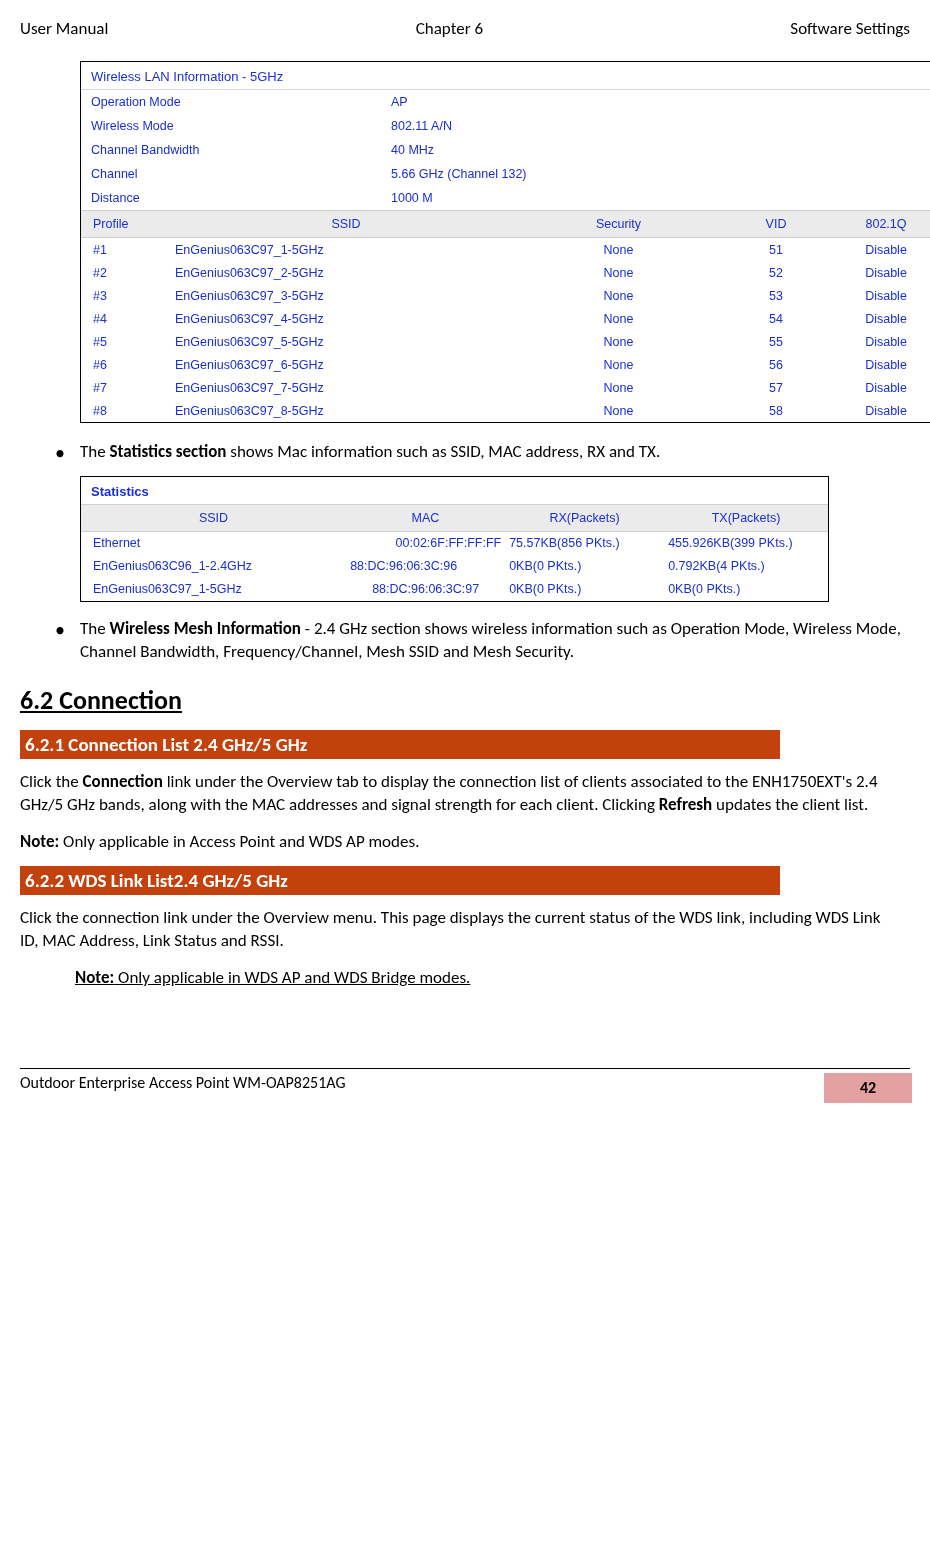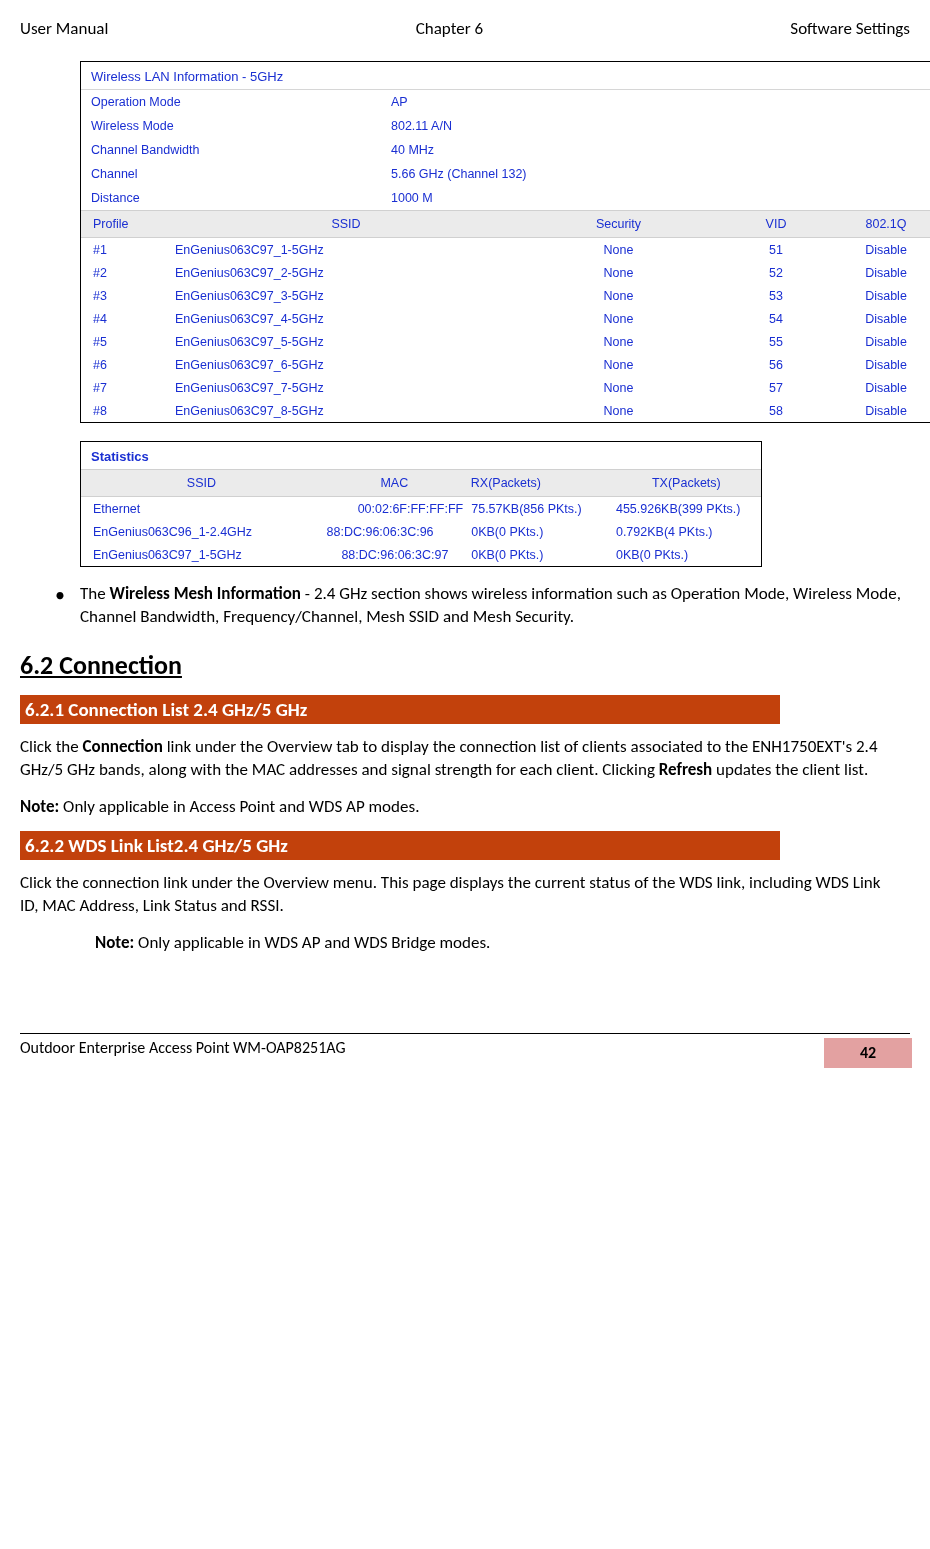--- a/index.html
+++ b/index.html
@@ -14,37 +14,37 @@
     .info-value { color: #1a2fd2; }
     .wlan-subhead, .stats-subhead { display: flex; background: #ebebeb; border-top: 1px solid #d0d0d0; border-bottom: 1px solid #d0d0d0; color: #1a2fd2; font-size: 12.5px; }
     .wlan-subhead > div, .stats-subhead > div { padding: 6px 4px; }
     .wlan-col-profile { width: 90px; padding-left: 12px !important; }
     .wlan-col-ssid { width: 350px; text-align: center; }
     .wlan-col-sec { width: 195px; text-align: center; }
     .wlan-col-vid { width: 120px; text-align: center; }
     .wlan-col-1q { width: 100px; text-align: center; }
     .wlan-row { display: flex; color: #1a2fd2; font-size: 12.5px; }
     .wlan-row > div { padding: 4.5px 4px; }
-    .stats-box { border: 1px solid #000; margin: 4px 0 16px 60px; width: 682px; font-family: Arial, sans-serif; }
+    .stats-box { border: 1px solid #000; margin: 4px 0 16px 60px; width: 749px; font-family: Arial, sans-serif; }
     .stats-title { color: #1a2fd2; font-size: 13px; padding: 7px 10px 5px 10px; font-weight: bold; }
     .st-col-ssid { width: 275px; text-align: center; }
     .st-col-mac { width: 165px; text-align: center; }
-    .st-col-rx { width: 165px; text-align: left; }
+    .st-col-rx { width: 165px; text-align: center; }
     .st-col-tx { width: 170px; text-align: center; }
     .stats-row { display: flex; color: #1a2fd2; font-size: 12.5px; }
     .stats-row > div { padding: 4.5px 4px; }
     .st-left { text-align: left !important; padding-left: 12px !important; }
     ul.body-list { list-style: none; margin: 0 0 0 30px; }
     ul.body-list li { position: relative; padding: 0 5px 8px 30px; font-size: 17px; line-height: 1.35; }
     ul.body-list li::before { content: "•"; position: absolute; left: 5px; top: -1px; font-size: 20px; }
     .h2 { font-size: 26px; font-weight: bold; text-decoration: underline; margin: 12px 0 14px 0; padding-left: 0; }
     .blackbar { background: #c2410c; color: #fff; font-size: 19px; font-weight: bold; padding: 3px 5px; margin: 4px 0 12px 0; width: 760px; }
     .para { font-size: 17px; line-height: 1.35; margin: 0 0 14px 0; padding-right: 10px; }
     .note { font-size: 17px; margin: 0 0 14px 0; }
-    .indent { margin-left: 75px; }
+    .indent { margin-left: 55px; text-decoration: underline; }
     .footer { position: relative; margin-top: 80px; border-top: 1px solid #000; padding-top: 4px; display: flex; justify-content: space-between; align-items: flex-start; }
     .footer-left { font-size: 16px; }
     .footer-right { background: #e3a1a1; width: 88px; height: 30px; display: flex; align-items: center; justify-content: center; font-size: 16px; font-weight: bold; margin-right: -2px; }
   </style>
 </head>
 <body>
 
 <div class="page">
   <div class="header">
     <span>User Manual</span>
@@ -136,20 +136,25 @@
         <div class="wlan-row">
           <div class="wlan-col-profile" style="padding-left:12px">#8</div>
           <div class="wlan-col-ssid" style="text-align:left">EnGenius063C97_8-5GHz</div>
           <div class="wlan-col-sec">None</div>
           <div class="wlan-col-vid">58</div>
           <div class="wlan-col-1q">Disable</div>
         </div>
       </div>
   </div>
 
+  <ul class="body-list">
+    <li>
+      <span>The </span><b>Statistics section</b><span> shows Mac information such as SSID, MAC address, RX and TX.</span>
+    </li>
+  </ul>
 
   <div class="stats-box">
     <div class="stats-title">Statistics</div>
     <div class="stats-subhead">
       <div class="st-col-ssid">SSID</div>
       <div class="st-col-mac">MAC</div>
       <div class="st-col-rx">RX(Packets)</div>
       <div class="st-col-tx">TX(Packets)</div>
     </div>
     <div id="stats-rows">

